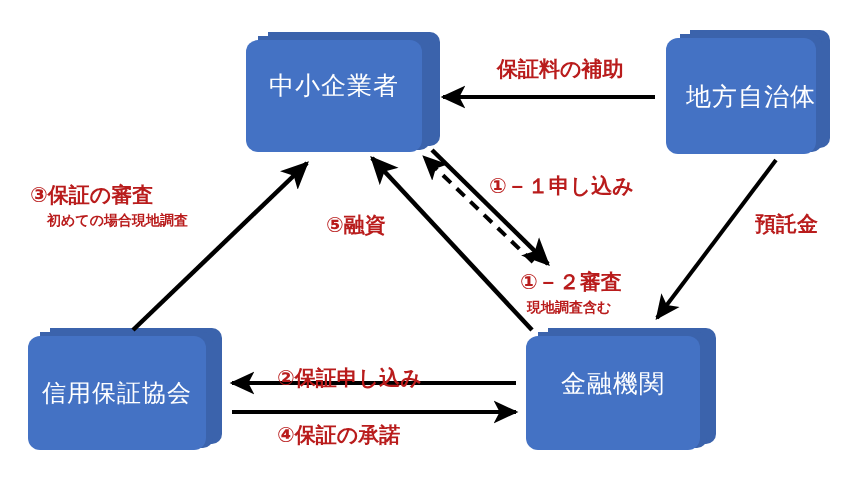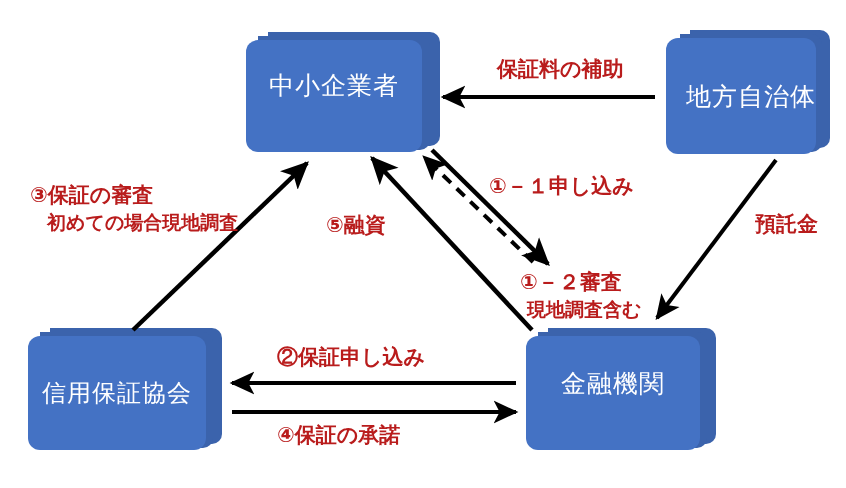--- a/index.html
+++ b/index.html
@@ -52,21 +52,21 @@
     z-index: 4;
     color: #b91c1c;
     white-space: nowrap;
     line-height: 1.15;
   }
   .lbl-main {
     font-size: 21px;
     font-weight: bold;
   }
   .lbl-sub {
-    font-size: 19px;
+    font-size: 14px;
     font-weight: bold;
   }
 </style>
 </head>
 <body>
 
 <div id="canvas">
 
   <svg class="layer" id="arrow-layer" viewBox="0 0 846 488">
     <defs>
@@ -137,21 +137,21 @@
 
   <div class="lbl lbl-main" style="left:497px; top:57px;">保証料の補助</div>
 
   <div class="lbl lbl-main" style="left:755px; top:212px;">預託金</div>
 
   <div class="lbl lbl-main" style="left:489px; top:174px;">①－１申し込み</div>
 
   <div class="lbl lbl-main" style="left:520px; top:270px;">①－２審査</div>
   <div class="lbl lbl-sub" style="left:527px; top:299px;">現地調査含む</div>
 
-  <div class="lbl lbl-main" style="left:277px; top:347px;font-family:Liberation Mono, monospace;">②保証申し込み</div>
+  <div class="lbl lbl-main" style="left:277px; top:366px;">②保証申し込み</div>
 
   <div class="lbl lbl-main" style="left:30px; top:177px;margin-top:6px;">③保証の審査</div>
   <div class="lbl lbl-sub" style="left:47px; top:212px;">初めての場合現地調査</div>
 
   <div class="lbl lbl-main" style="left:277px; top:423px;text-align:right;">④保証の承諾</div>
 
   <div class="lbl lbl-main" style="left:326px; top:213px;">⑤融資</div>
 
 </div>
 

